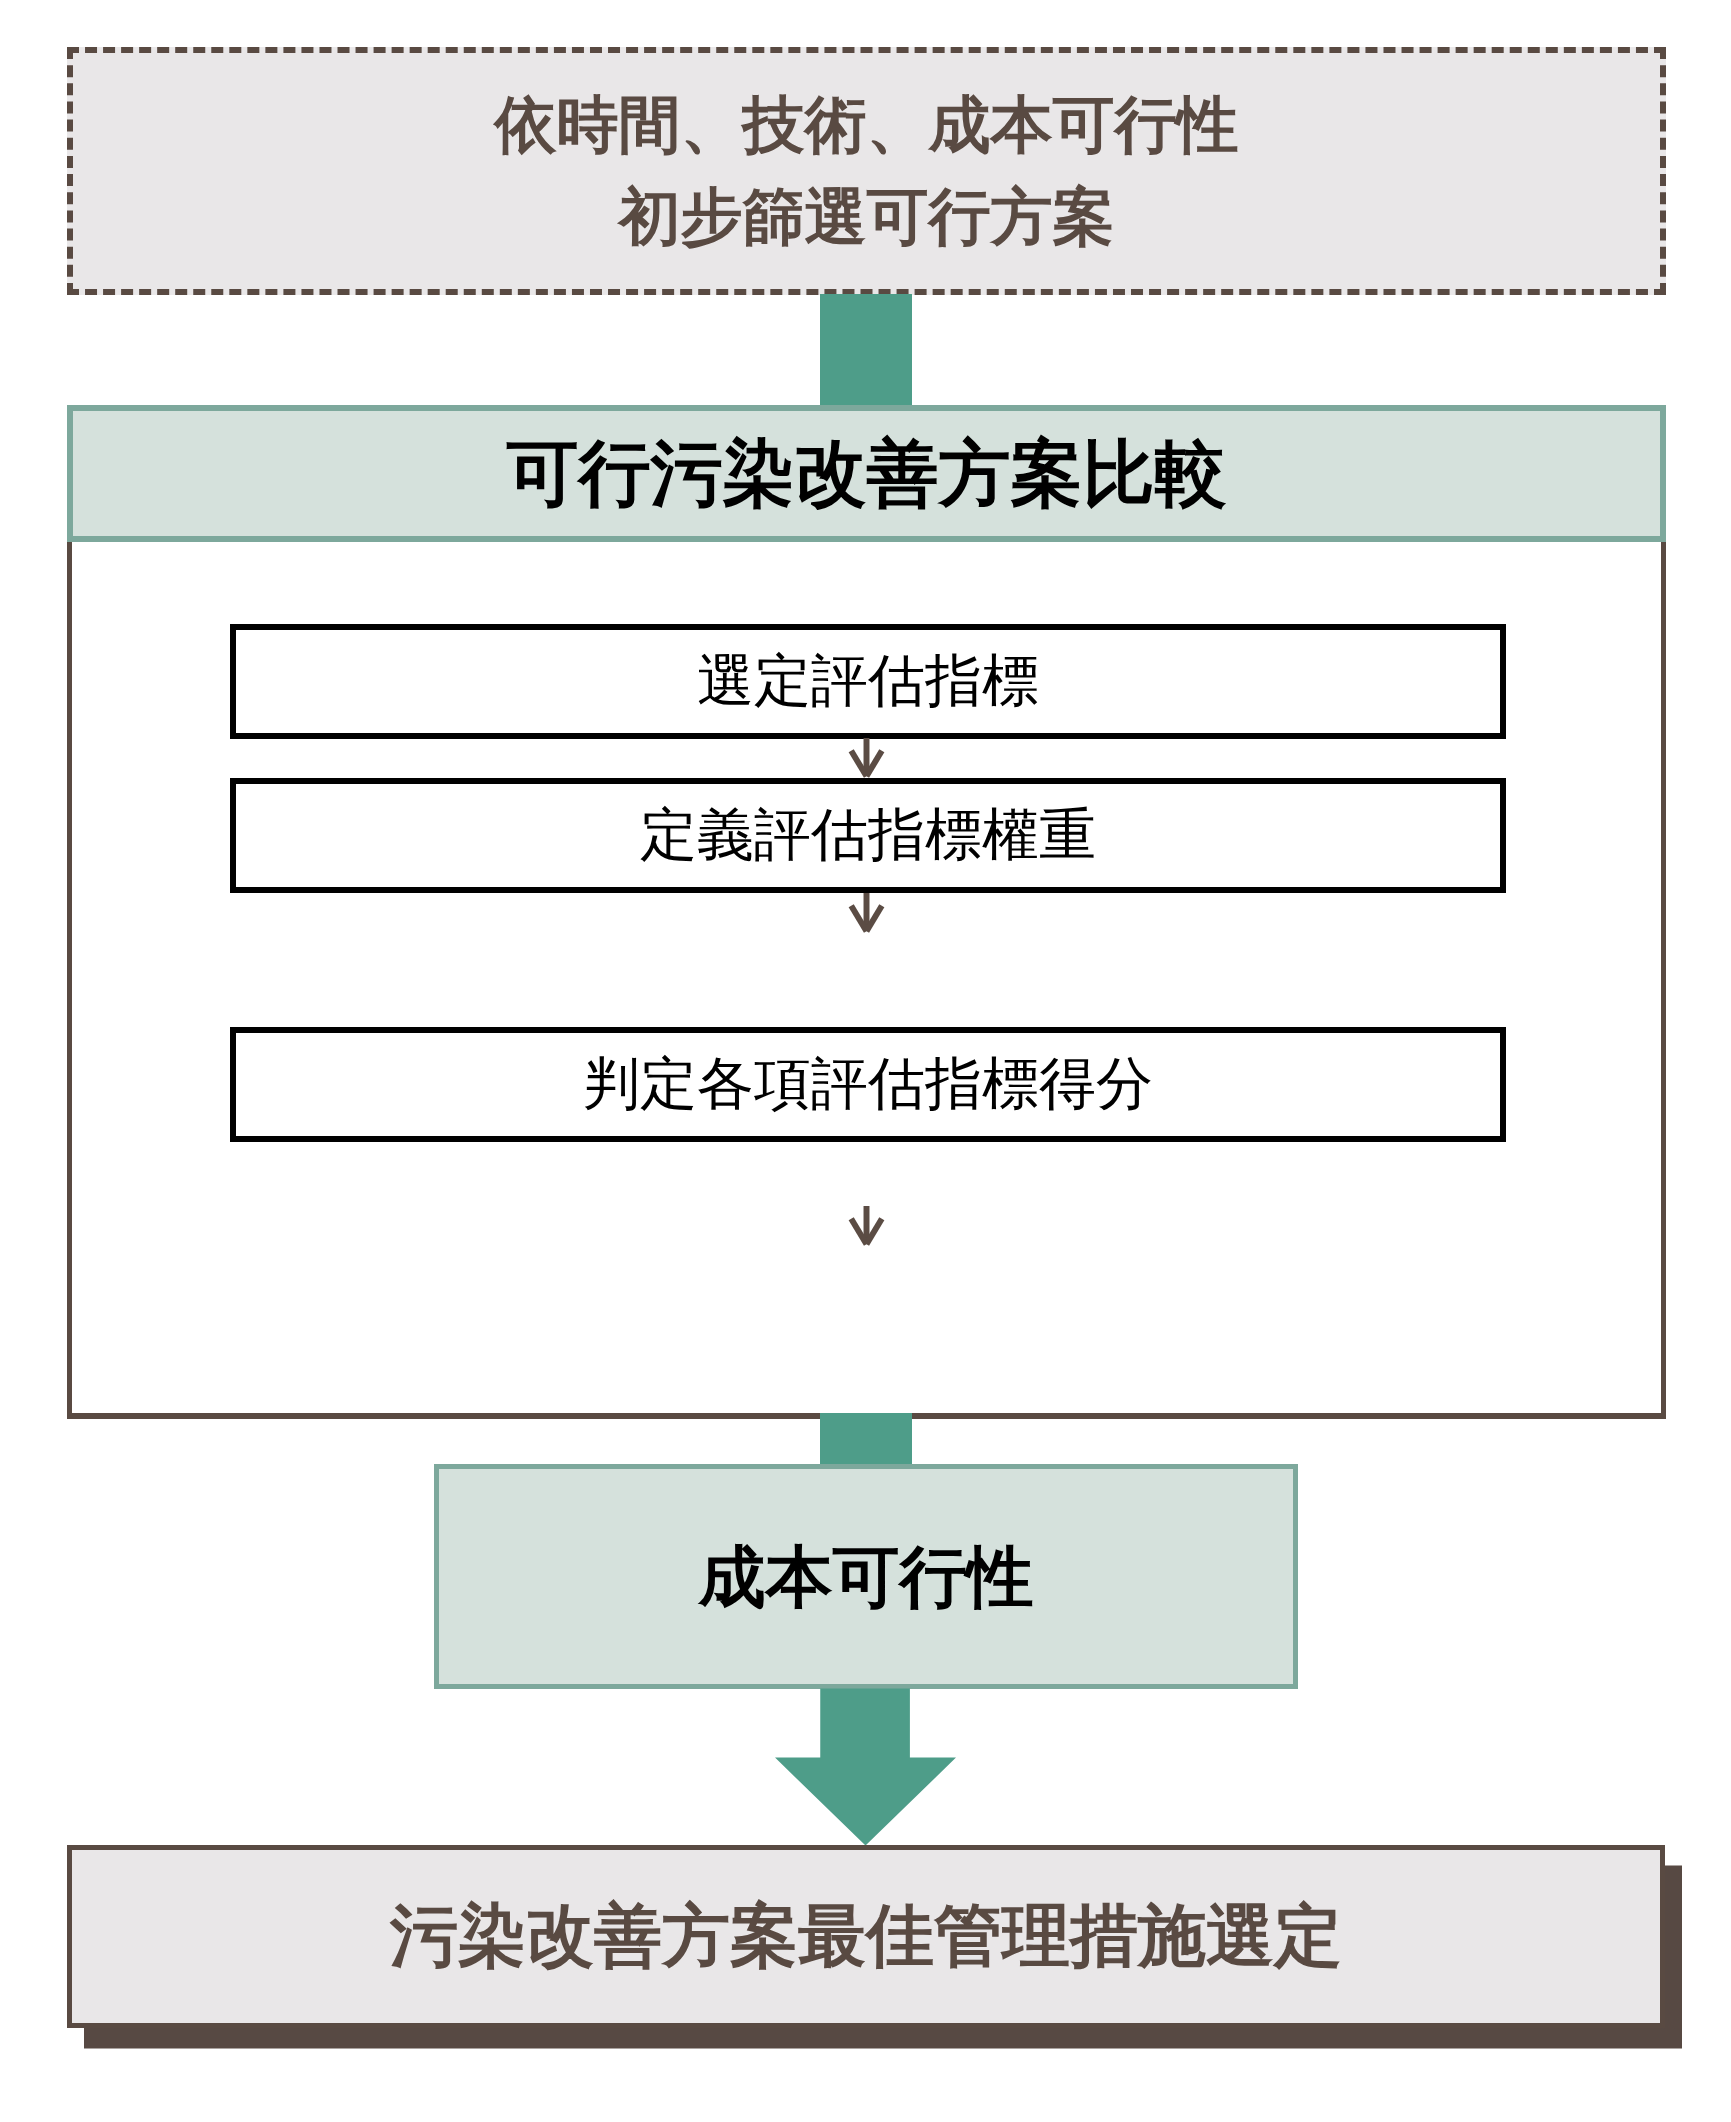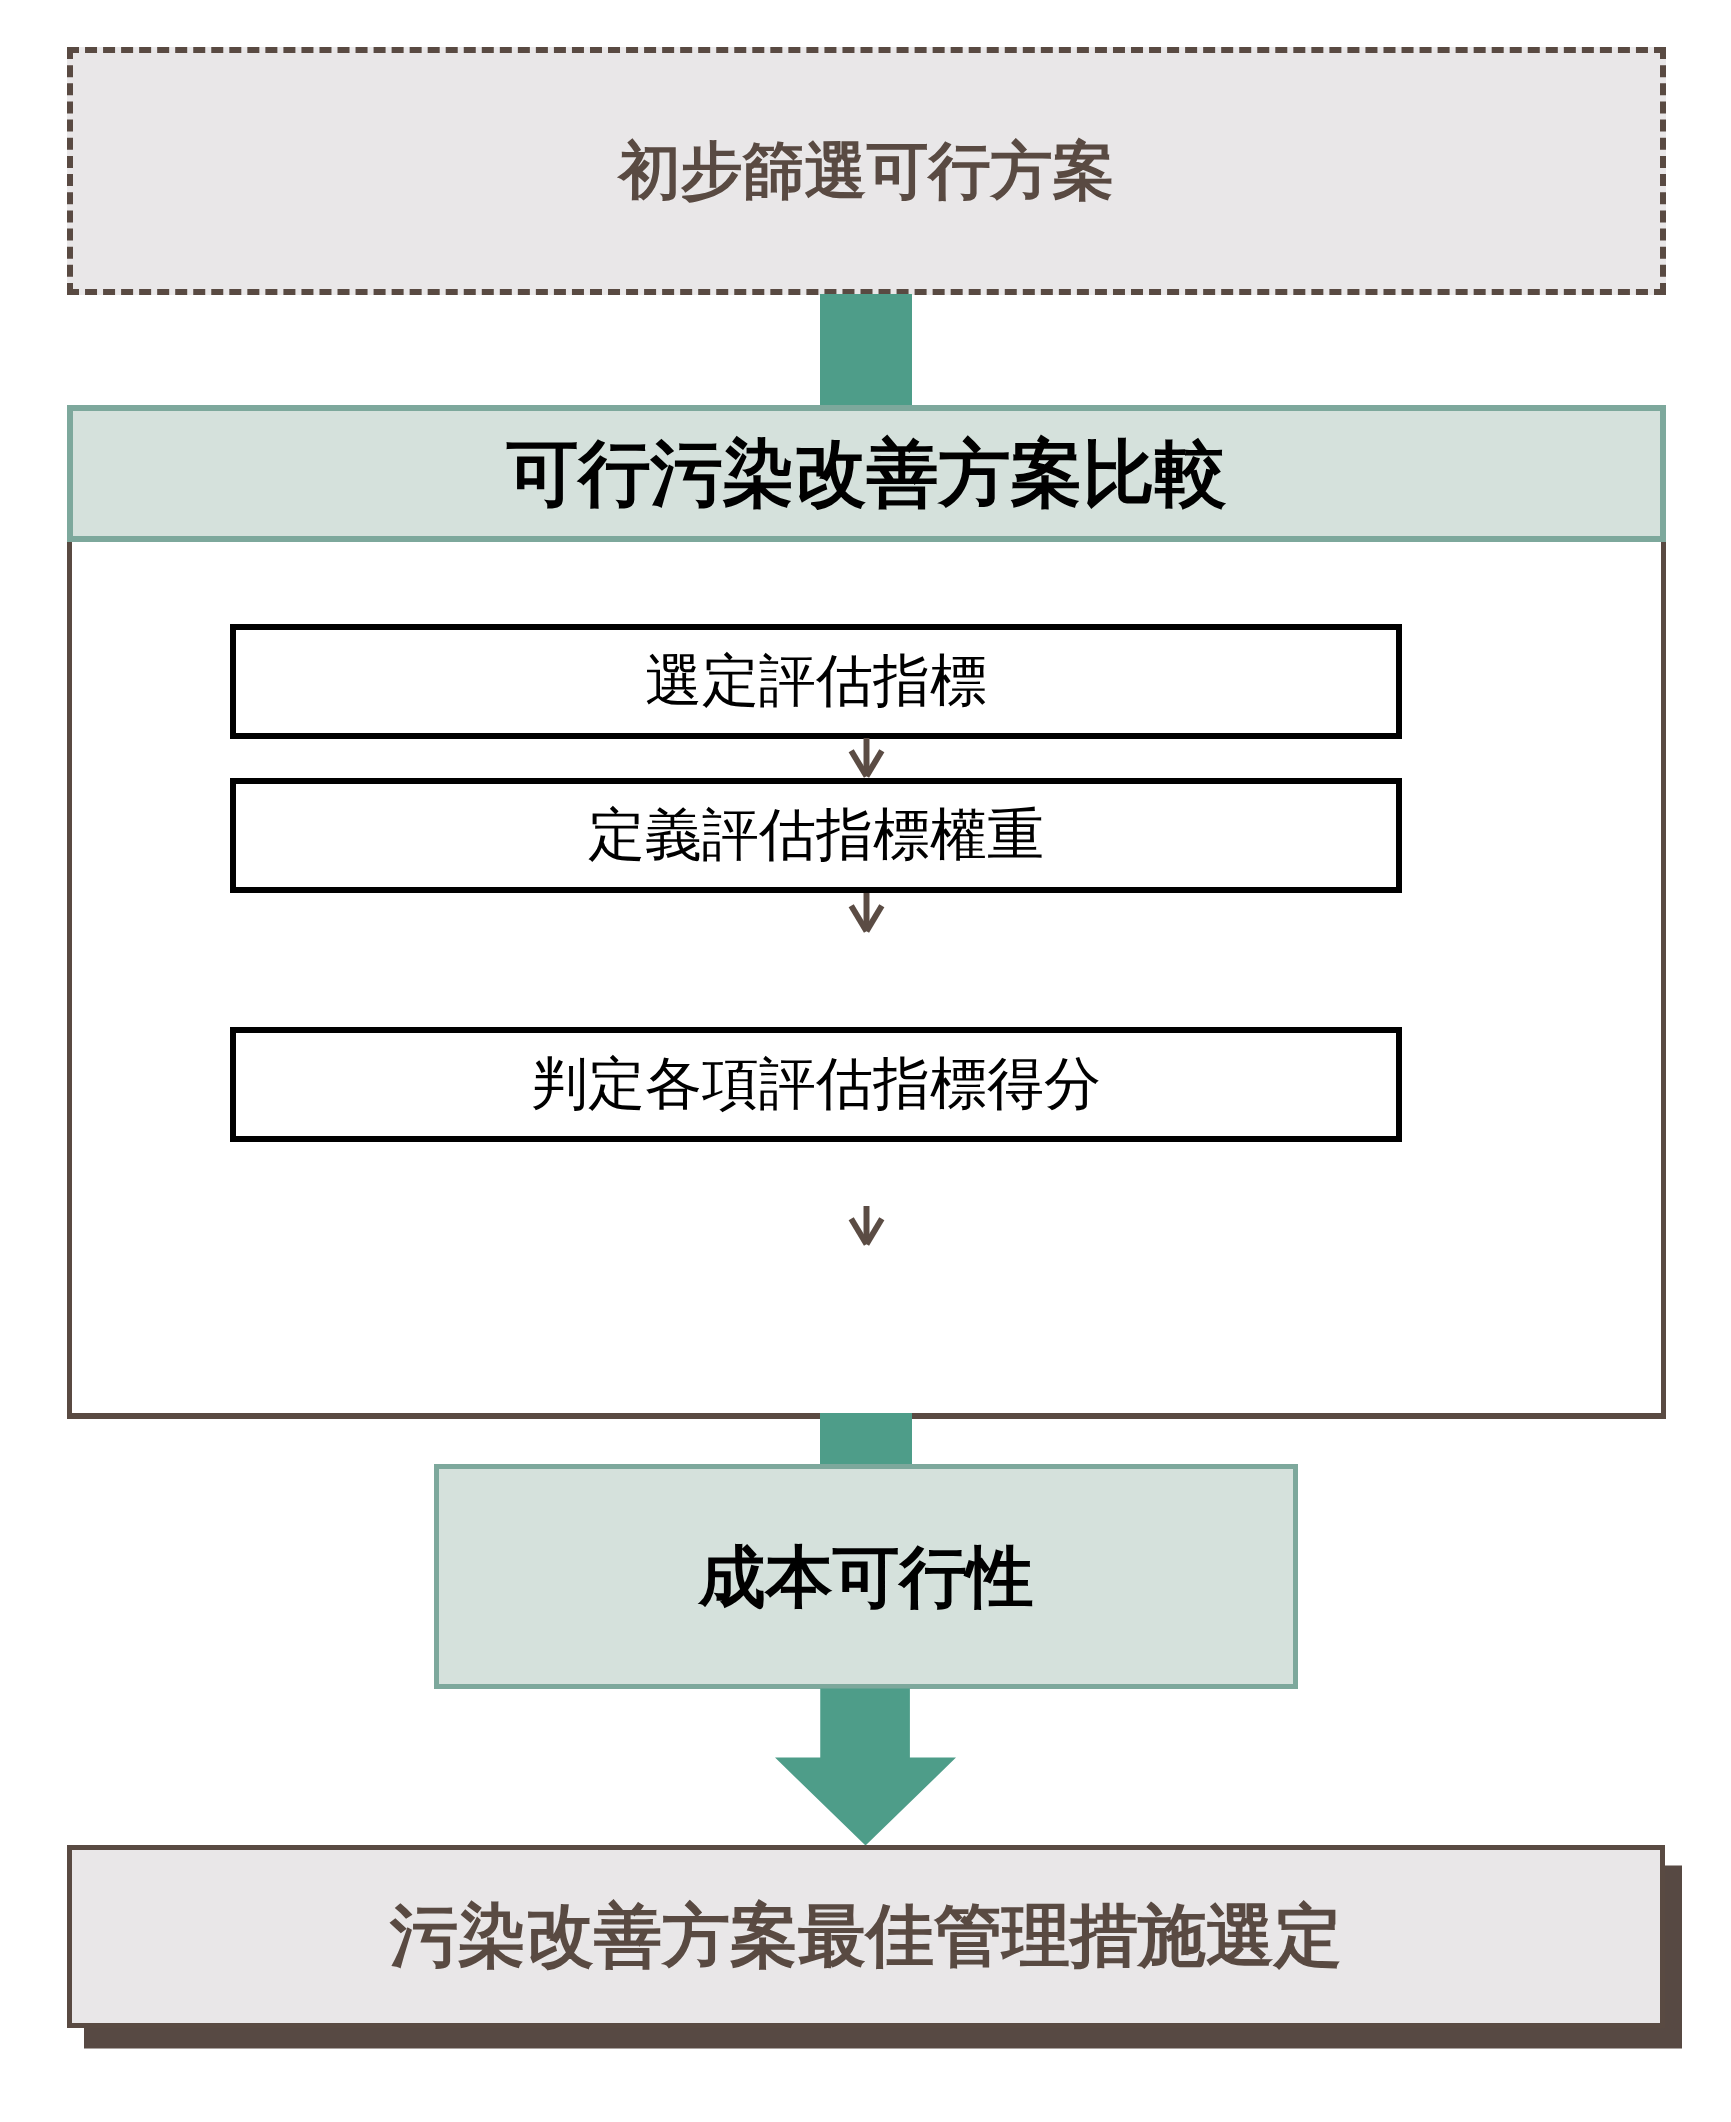--- a/index.html
+++ b/index.html
@@ -56,21 +56,21 @@
   
   .header{
     left:67px; top:405px; width:1599px; height:137px;
     background:var(--mint);
     border:6px solid var(--sage);
     color:#000000;
     font-size:72px; font-weight:bold;
   }
   
   .step{
-    left:230px; width:1172px; height:115px;
+    left:230px; width:1276px; height:115px;
     background:#ffffff;
     border:6.8px solid #000000;
     color:#000000;
     font-size:57px; font-weight:500;
   }
   .step.s0{ top:624px; }
   .step.s1{ top:778px; }
   .step.s2{ top:935px; }
   .step.s3{ top:1027px; }
   .step.s4{ top:1248px; }
@@ -108,20 +108,21 @@
     color:var(--brown);
     font-size:68px; font-weight:bold;
   }
 </style>
 </head>
 <body>
 
 <div class="canvas">
 
   <div class="box screening">
+    <div>依時間、技術、成本可行性</div>
     <div>初步篩選可行方案</div>
   </div>
 
   <div class="connector c1"></div>
 
   <div class="container"></div>
 
   <div class="box header">
     <div>可行污染改善方案比較</div>
   </div>

